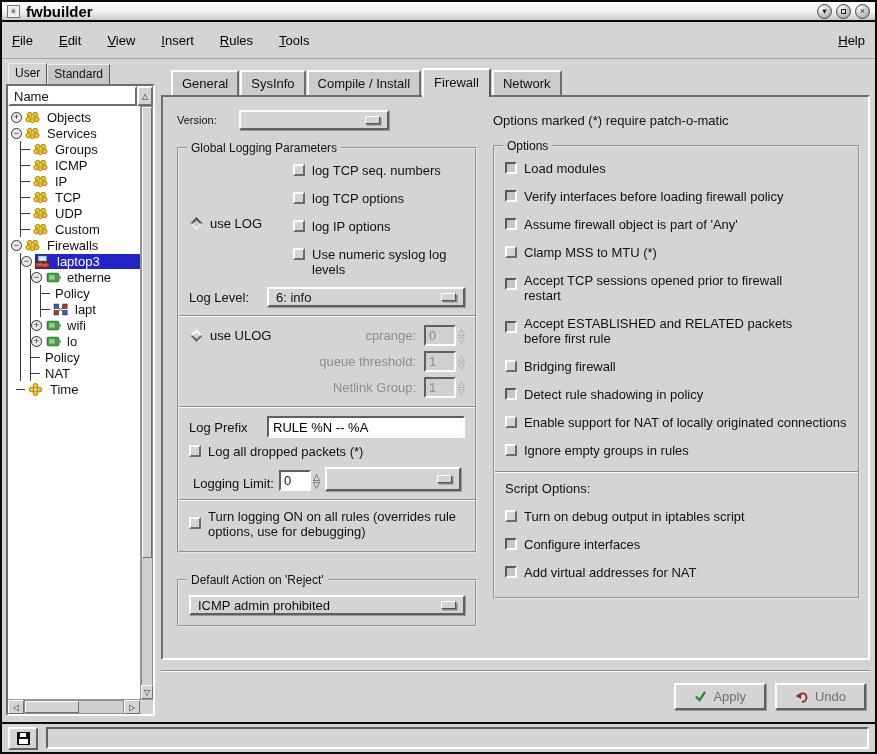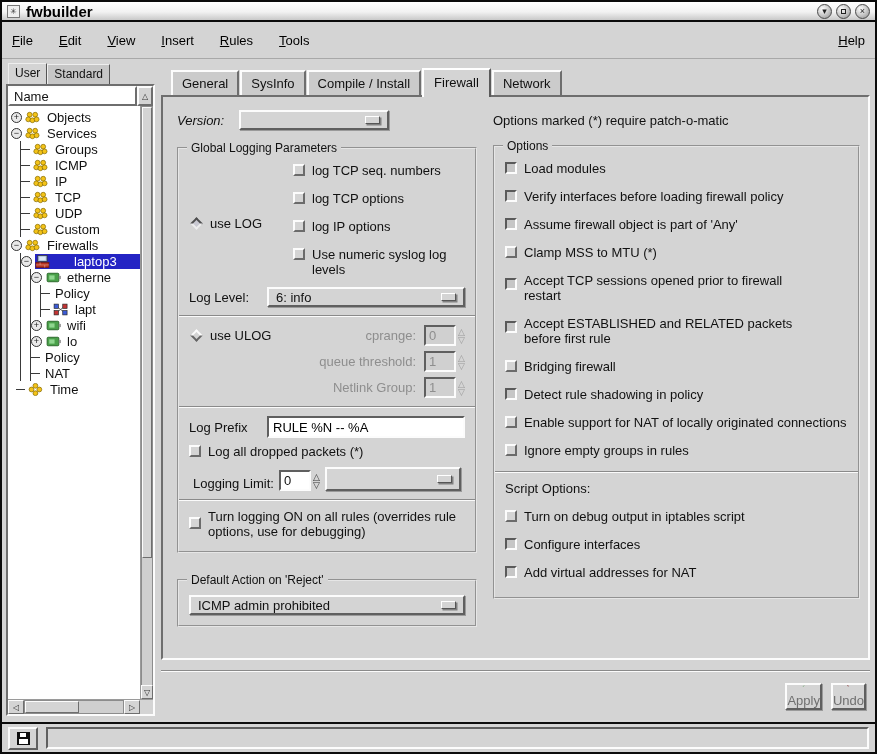--- a/index.html
+++ b/index.html
@@ -43,38 +43,38 @@
   .hscroll { height:15px; display:flex; border-top:1px solid #9a9a9a; }
   .scroll-btn.h { width:16px; height:auto; }
   .htrack { flex:1; background:#cfcfcf; border:1px solid #8c8c8c; display:flex; }
   .hthumb { width:55%; background:#d4d4d4; border:1px solid; border-color:#fcfcfc #6e6e6e #6e6e6e #fcfcfc; }
   .hcorner { width:13px; background:#d4d4d4; }
 
   
   .trow { display:flex; align-items:center; height:16px; gap:3px; white-space:nowrap; font-size:13px; cursor:default; }
   .trow .lbl { padding:0 2px; }
   .trow.sel { background:transparent; }
-  .trow.sel .selwrap { background:#2424c4; color:#fff; display:flex; align-items:center; gap:20px; flex:1; }
+  .trow.sel .selwrap { background:#2424c4; color:#fff; display:flex; align-items:center; gap:3px; flex:1; }
   .exp { width:11px; height:11px; min-width:11px; border:1px solid #333; border-radius:50%; background:#e9e9e9; font-size:9px; line-height:9px; text-align:center; color:#222; }
   .tick { width:9px; min-width:9px; border-top:1px solid #3a3a3a; }
   .branch { border-left:1px solid #3a3a3a; margin-left:9px; }
   .ticon { width:17px; min-width:17px; height:13px; display:inline-flex; }
 
   
   .rpanel { flex:1; display:flex; flex-direction:column; min-width:0; }
   .rtabs { display:flex; align-items:flex-end; margin:6px 0 0 10px; height:26px; position:relative; z-index:2; }
   .rtab { font-size:13px; padding:4px 9px; background:#cbcbcb; border:2px solid; border-color:#fcfcfc #6e6e6e #6e6e6e #fcfcfc; border-bottom:none; margin-right:1px; }
   .rtab.active { background:#d4d4d4; padding:5px 10px 7px; margin-bottom:-2px; border-color:#ffffff #5a5a5a transparent #ffffff; }
   .content-frame { flex:1; border:2px solid; border-color:#6e6e6e #fcfcfc #fcfcfc #6e6e6e; background:#d4d4d4; padding:10px 8px 8px 14px; overflow:hidden; }
   .fw-cols { display:flex; gap:16px; }
   .fw-left { width:300px; min-width:300px; }
   .fw-right { flex:1; min-width:0; }
 
   .version-row { display:flex; align-items:center; margin-bottom:14px; height:26px; }
-  .version-row .vlabel { font-size:13px; width:62px;font-style:italic; }
+  .version-row .vlabel { font-size:11px; width:62px; }
   .patch-note { font-size:13px; padding-top:6px; }
 
   
   .groupbox { border:2px groove #e6e6e6; position:relative; padding:14px 10px 10px; margin-top:7px; }
   .gb-title { position:absolute; top:-8px; left:8px; background:#d4d4d4; padding:0 4px; font-size:12px; }
 
   .sep { border-top:1px solid #8a8a8a; border-bottom:1px solid #fbfbfb; margin:8px -10px; }
 
   
   .combo { display:flex; align-items:center; height:20px; border:2px solid; border-color:#fcfcfc #5f5f5f #5f5f5f #fcfcfc; background:#d4d4d4; padding-left:7px; font-size:13px; box-shadow:1px 1px 0 #9a9a9a; }
@@ -105,21 +105,21 @@
   .limit-row { display:flex; align-items:flex-end; gap:5px; font-size:13px; margin:8px 4px 2px; }
   .limit-row .combo { flex:1; height:24px; }
   .wrap2 { max-width:278px; }
   .wrapL { max-width:270px; }
 
   .script-title { font-size:13px; margin:4px 0 13px; }
 
   
   .bottom-sep { border-top:1px solid #8a8a8a; border-bottom:1px solid #fbfbfb; margin:10px 0 0; }
   .btn-row { display:flex; justify-content:flex-end; gap:9px; padding:11px 4px 6px; }
-  .btn { display:flex; align-items:center; gap:6px; height:27px; padding:0 0; background:#d4d4d4; border:2px solid; border-color:#fcfcfc #5f5f5f #5f5f5f #fcfcfc; box-shadow:1px 1px 0 #9a9a9a; font-size:13px; color:#6f6f6f;flex-direction:column; }
+  .btn { display:flex; align-items:center; gap:6px; height:27px; padding:0 18px; background:#d4d4d4; border:2px solid; border-color:#fcfcfc #5f5f5f #5f5f5f #fcfcfc; box-shadow:1px 1px 0 #9a9a9a; font-size:13px; color:#6f6f6f; }
 
   
   .statusbar { height:30px; border-top:2px solid #0b0b0b; display:flex; align-items:center; padding:3px 6px; gap:8px; background:#d4d4d4; }
   .save-btn { width:30px; height:23px; background:#d4d4d4; border:2px solid; border-color:#fcfcfc #5f5f5f #5f5f5f #fcfcfc; display:flex; align-items:center; justify-content:center; }
   .floppy { width:13px; height:13px; background:#0d0d0d; position:relative; }
   .floppy::before { content:""; position:absolute; top:1px; left:3px; width:6px; height:4px; background:#fff; }
   .floppy::after { content:""; position:absolute; bottom:1px; left:2px; width:9px; height:5px; background:#fff; }
   .status-field { flex:1; height:22px; border:2px solid; border-color:#5f5f5f #fcfcfc #fcfcfc #5f5f5f; background:#d4d4d4; }
 </style>
 </head>

